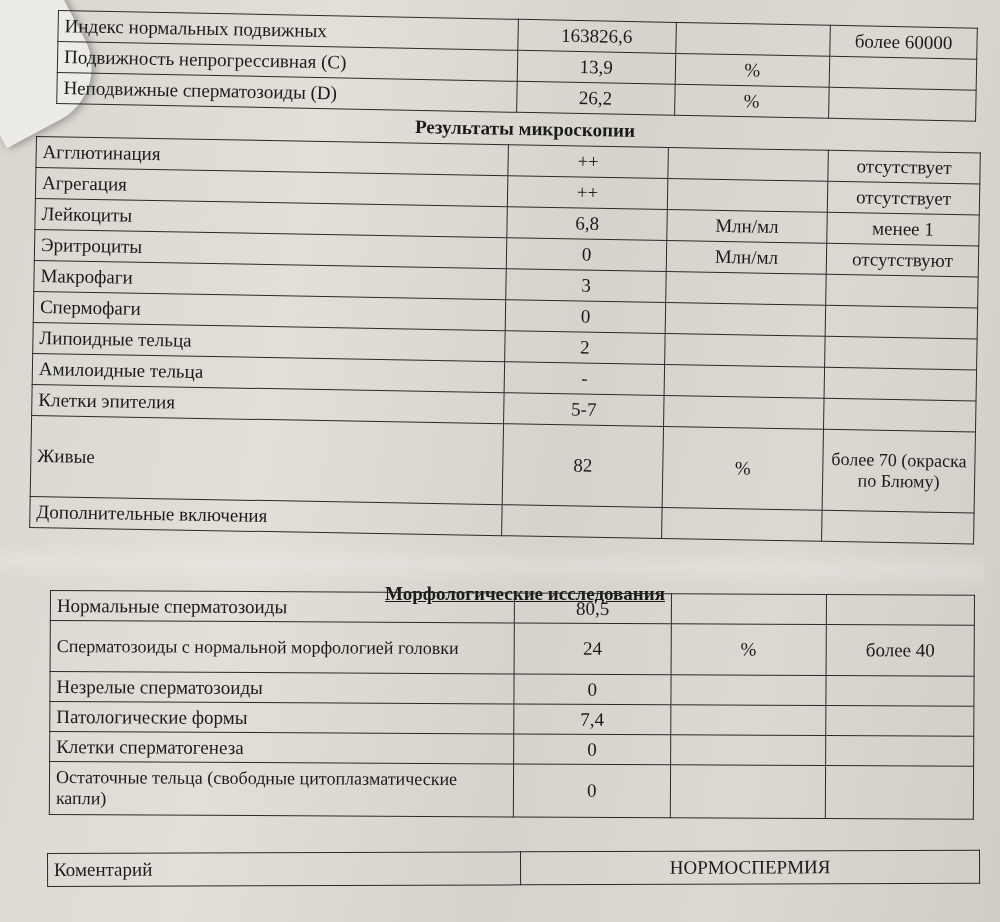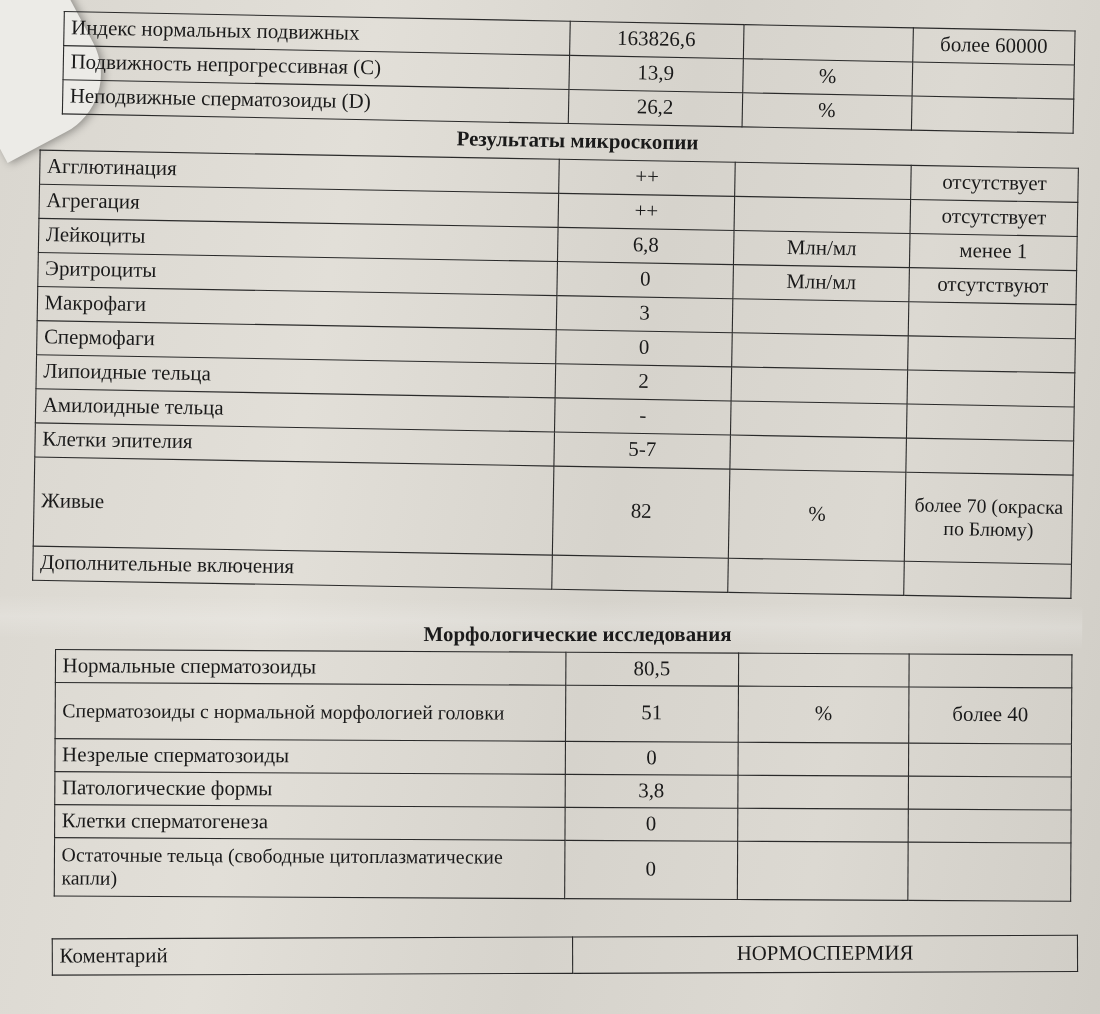--- a/index.html
+++ b/index.html
@@ -139,45 +139,45 @@
   </tr>
   <tr>
     <td>Дополнительные включения</td>
     <td class="c"></td>
     <td class="c"></td>
     <td class="c"></td>
   </tr>
 </tbody>
   </table>
 
-<div class="section-title" style="left:300px; top:567px; width:450px;">Морфологические исследования</div>
+<div class="section-title" style="left:300px; top:583px; width:450px;text-decoration:underline;">Морфологические исследования</div>
 
 <table id="t3">
   <tbody>
       <tr>
     <td class="w1">Нормальные сперматозоиды</td>
     <td class="w2 c">80,5</td>
     <td class="w3 c"></td>
     <td class="w4 c"></td>
   </tr>
   <tr>
     <td class="sm" style="height:50px">Сперматозоиды с нормальной морфологией головки</td>
-    <td class="c">51</td>
+    <td class="c">24</td>
     <td class="c">%</td>
     <td class="c">более 40</td>
   </tr>
   <tr>
     <td>Незрелые сперматозоиды</td>
     <td class="c">0</td>
     <td class="c"></td>
     <td class="c"></td>
   </tr>
   <tr>
     <td>Патологические формы</td>
-    <td class="c">3,8</td>
+    <td class="c">7,4</td>
     <td class="c"></td>
     <td class="c"></td>
   </tr>
   <tr>
     <td>Клетки сперматогенеза</td>
     <td class="c">0</td>
     <td class="c"></td>
     <td class="c"></td>
   </tr>
   <tr>

